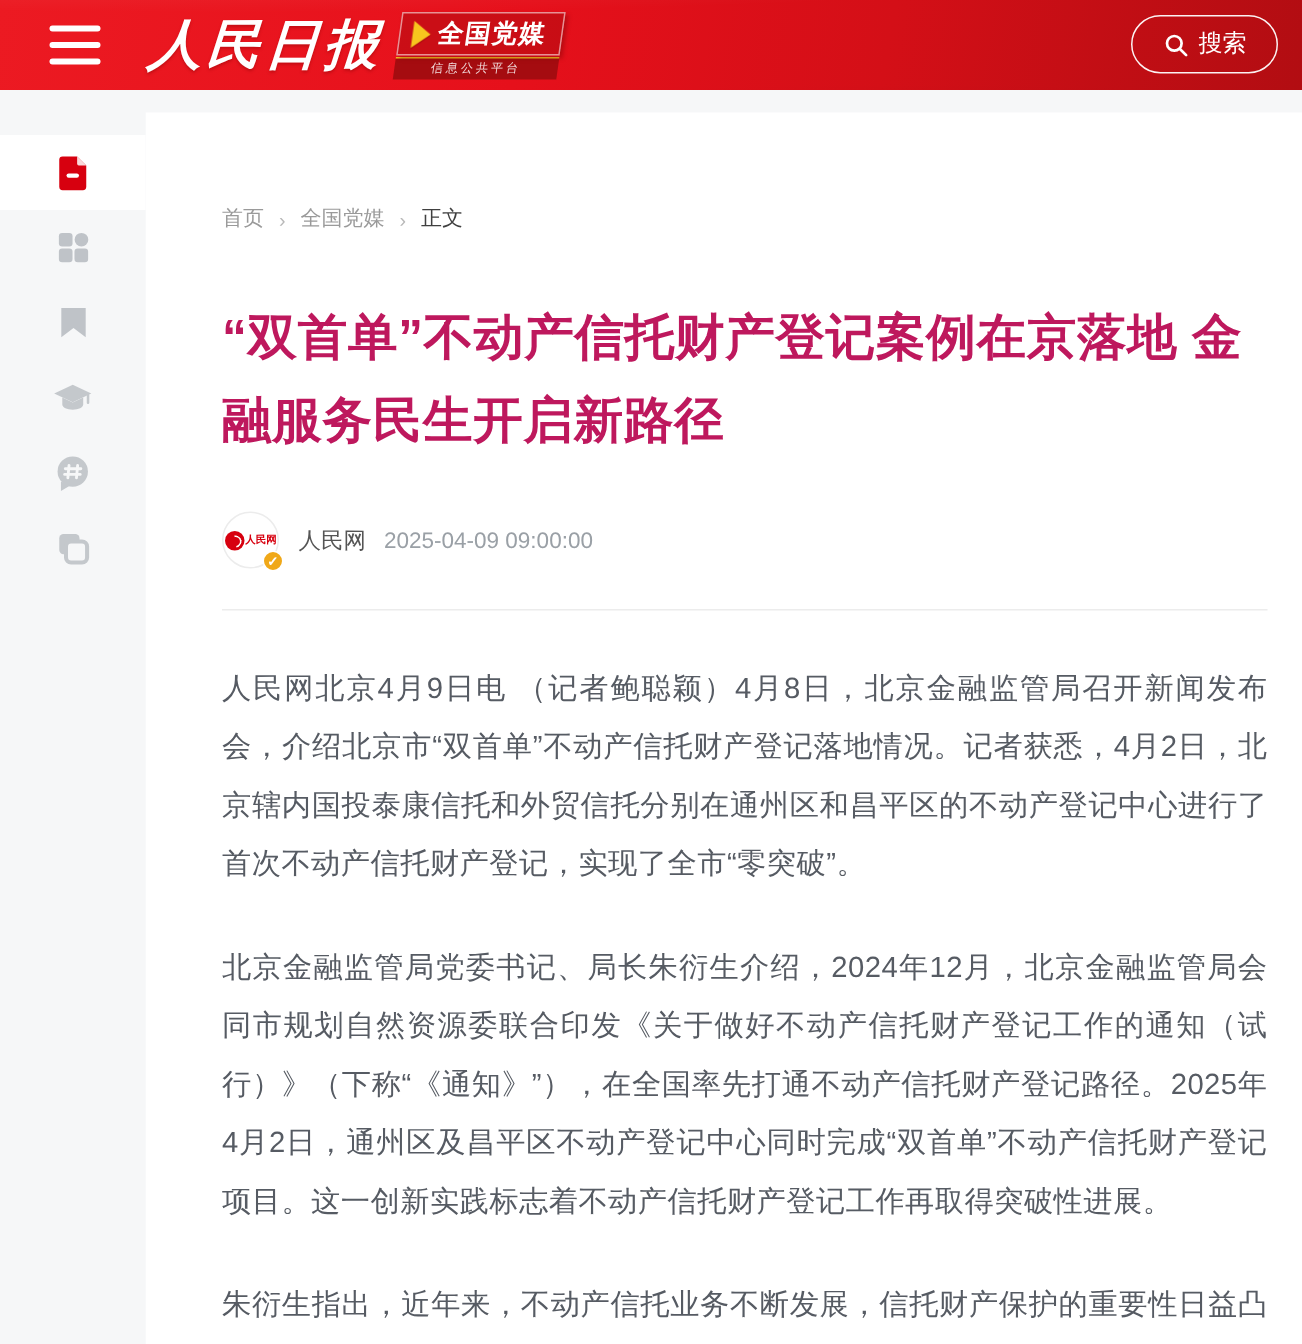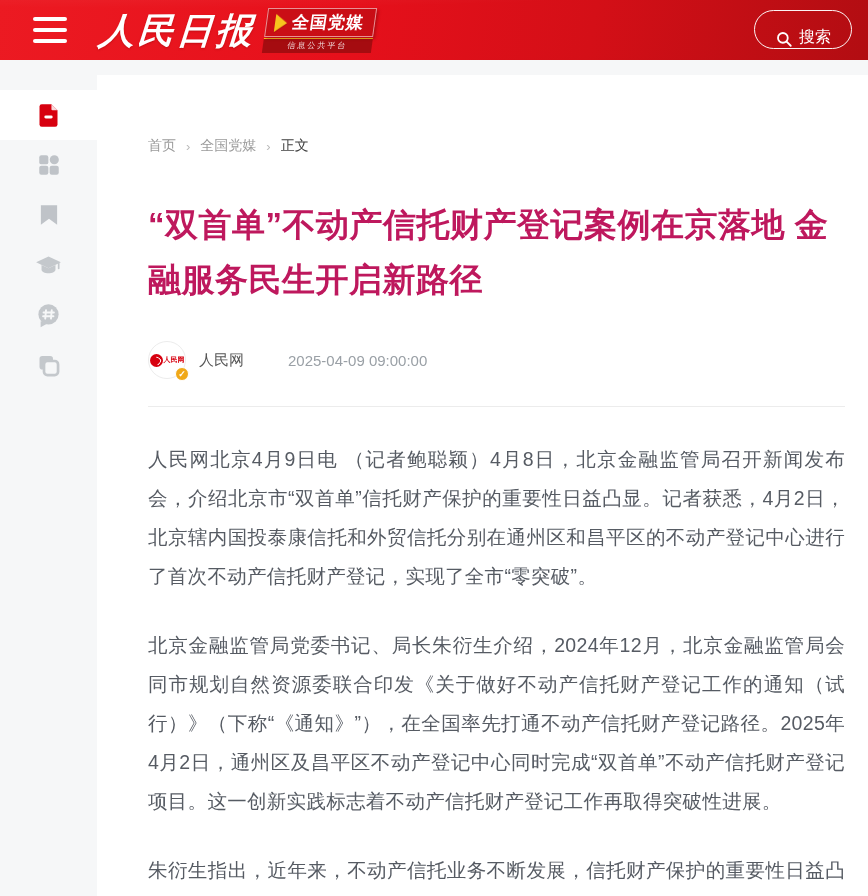--- a/index.html
+++ b/index.html
@@ -29,21 +29,21 @@
     box-shadow:2px 2px 3px rgba(100,0,0,.35); }
   .badge-arrow { width:0; height:0; border-top:9px solid transparent; border-bottom:9px solid transparent;
     border-left:12px solid #f7c51e; margin-right:5px; filter:drop-shadow(0 1px 0 rgba(120,0,0,.4)); }
   .badge-title { color:#fff; font-weight:700; font-size:17px; letter-spacing:1px; white-space:nowrap; }
   .badge-sub { margin-top:1px; background:#a50c10; border-top:1px solid #f7c51e;
     color:rgba(255,255,255,.85); font-size:8px; letter-spacing:2px; text-align:center;
     padding:1px 0 2px; white-space:nowrap; }
 
   .search-btn { position:absolute; right:16px; top:10px; height:39px; padding:0 20px;
     border:1.5px solid rgba(255,255,255,.95); border-radius:20px; background:transparent;
-    display:flex; align-items:flex-end; gap:6px; color:#fff; cursor:pointer; }
+    display:flex; align-items:center; gap:6px; color:#fff; cursor:pointer; }
   .search-btn .label { font-size:16px; color:#fff; }
 
   
   .page { position:relative; height:836px; }
   .sidebar { position:absolute; left:0; top:0; width:97px; height:100%;
     background:#f6f7f8; padding-top:15px; }
   .side-item { width:97px; height:50px; display:flex; align-items:center; justify-content:center;
     cursor:pointer; }
   .side-item.active { background:#ffffff; }
 
@@ -65,21 +65,21 @@
     justify-content:center; gap:1px; }
   .avatar .mini-logo { width:13px; height:13px; border-radius:50%; background:#d7000f; position:relative; }
   .avatar .mini-logo::after { content:""; position:absolute; left:3px; top:3px; width:6px; height:6px;
     border-radius:50%; border:1.6px solid #fff; border-left-color:transparent; border-bottom-color:transparent;
     transform:rotate(35deg); }
   .avatar .mini-text { font-size:7px; color:#d7000f; font-weight:700; letter-spacing:0; }
   .verify-badge { position:absolute; right:-4px; bottom:-3px; width:14px; height:14px; border-radius:50%;
     background:#f0a818; border:1.5px solid #fff; color:#fff; font-size:9px; line-height:12px;
     text-align:center; font-weight:700; }
   .author-name { margin-left:13px; font-size:15px; color:#555; }
-  .timestamp { margin-left:44px; font-size:15px; color:#9aa0a6; }
+  .timestamp { margin-left:12px; font-size:15px; color:#9aa0a6; }
 
   .divider { margin-top:27px; border-top:1px solid #ececec; }
 
   .article-body p { margin-top:30px; font-size:19.5px; line-height:39px; color:#565b63;
     letter-spacing:.3px; text-align:justify; }
   .article-body p:first-child { margin-top:33px; }
 
   svg { display:block; }
 </style>
 </head>
@@ -185,19 +185,19 @@
         <span class="mini-text">人民网</span>
         <span class="verify-badge">✓</span>
       </div>
       <span class="author-name">人民网</span>
       <span class="timestamp">2025-04-09 09:00:00</span>
     </div>
 
     <div class="divider"></div>
 
     <div class="article-body">
-      <p>人民网北京4月9日电 （记者鲍聪颖）4月8日，北京金融监管局召开新闻发布会，介绍北京市“双首单”信托财产保护的重要性日益凸显。记者获悉，4月2日，北京辖内国投泰康信托和外贸信托分别在通州区和昌平区的不动产登记中心进行了首次不动产信托财产登记，实现了全市“零突破”。</p>
+      <p>人民网北京4月9日电 （记者鲍聪颖）4月8日，北京金融监管局召开新闻发布会，介绍北京市“双首单”不动产信托财产登记落地情况。记者获悉，4月2日，北京辖内国投泰康信托和外贸信托分别在通州区和昌平区的不动产登记中心进行了首次不动产信托财产登记，实现了全市“零突破”。</p>
       <p>北京金融监管局党委书记、局长朱衍生介绍，2024年12月，北京金融监管局会同市规划自然资源委联合印发《关于做好不动产信托财产登记工作的通知（试行）》（下称“《通知》”），在全国率先打通不动产信托财产登记路径。2025年4月2日，通州区及昌平区不动产登记中心同时完成“双首单”不动产信托财产登记项目。这一创新实践标志着不动产信托财产登记工作再取得突破性进展。</p>
       <p>朱衍生指出，近年来，不动产信托业务不断发展，信托财产保护的重要性日益凸显。但该项业务长期面临不动产仅能登记在信托公司名下，不能与信托公司自有财产相区分的问题，难以真正实现信托风险隔离的功能，影响信托行业充分发挥服务民生作用。《通知》的出台，在全国范围内首次以专项文件的形式，明确了不动产信托财产的登记路径和办理流程，实现了可将不动产登记为信托财产的效果，解决了潜在的权属纠纷，保护了信托当事人的合法权益。</p>
     </div>
 
   </div>
 </div>
 
 </body></html>

